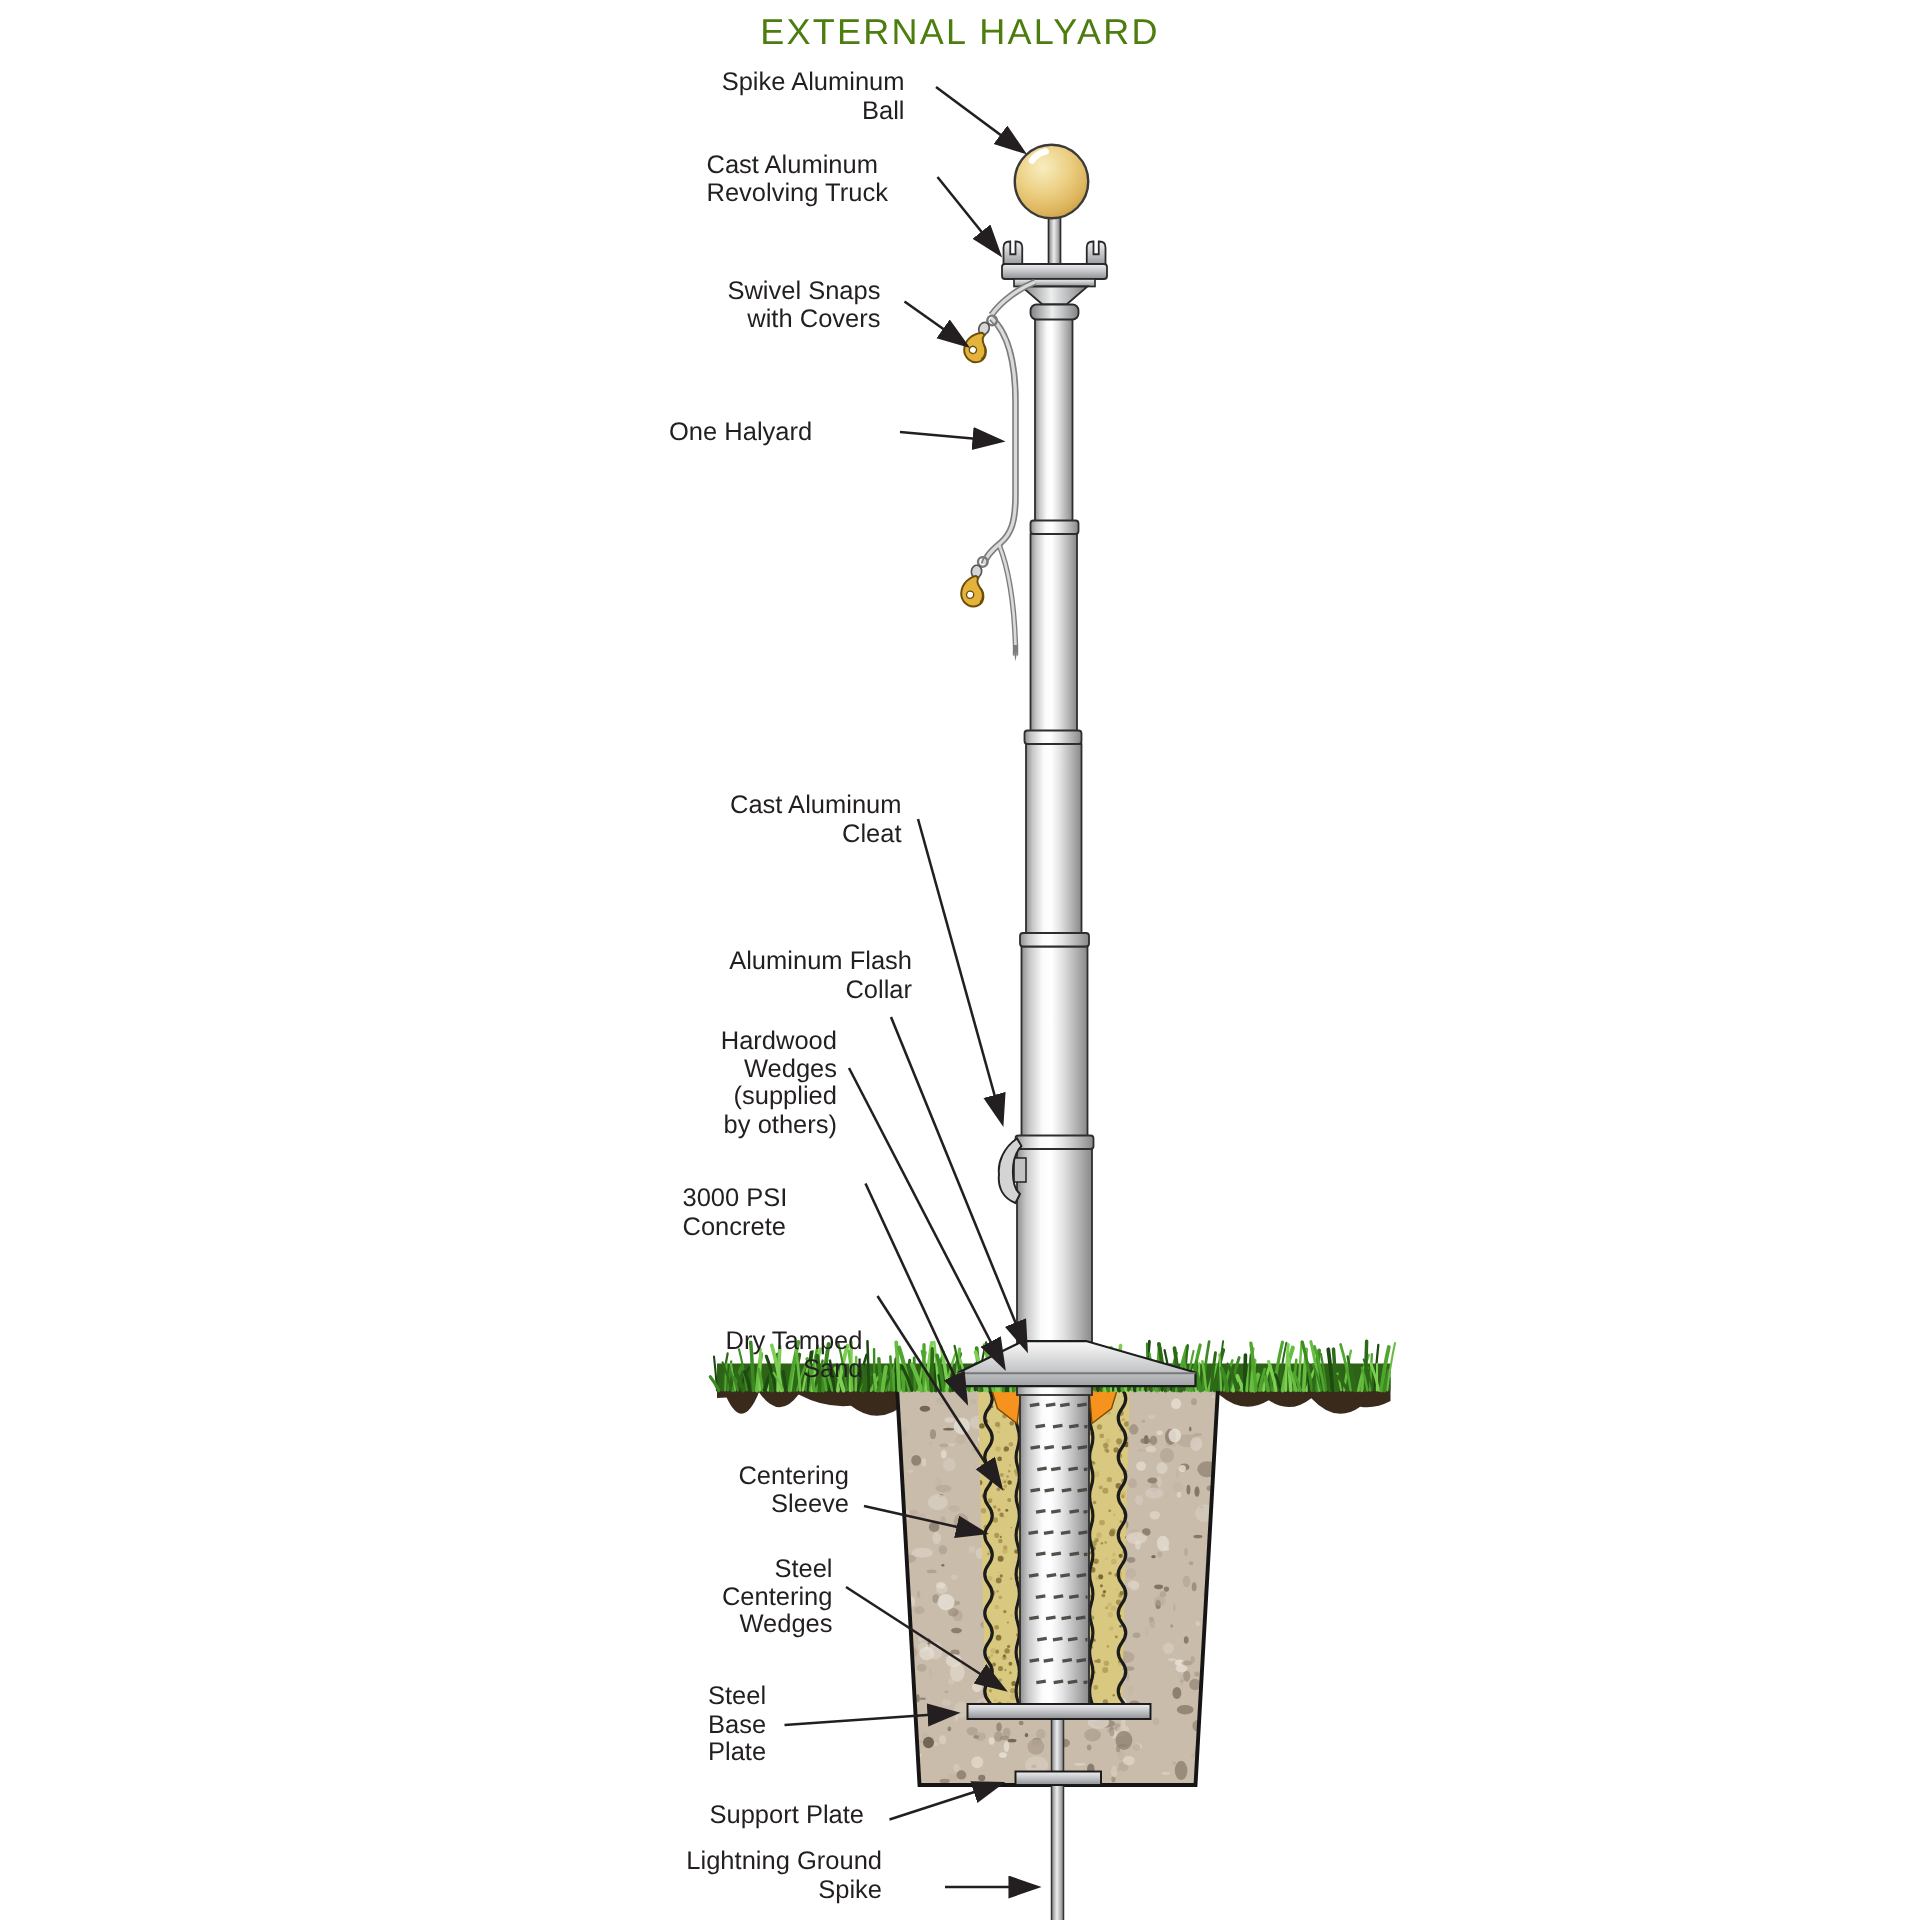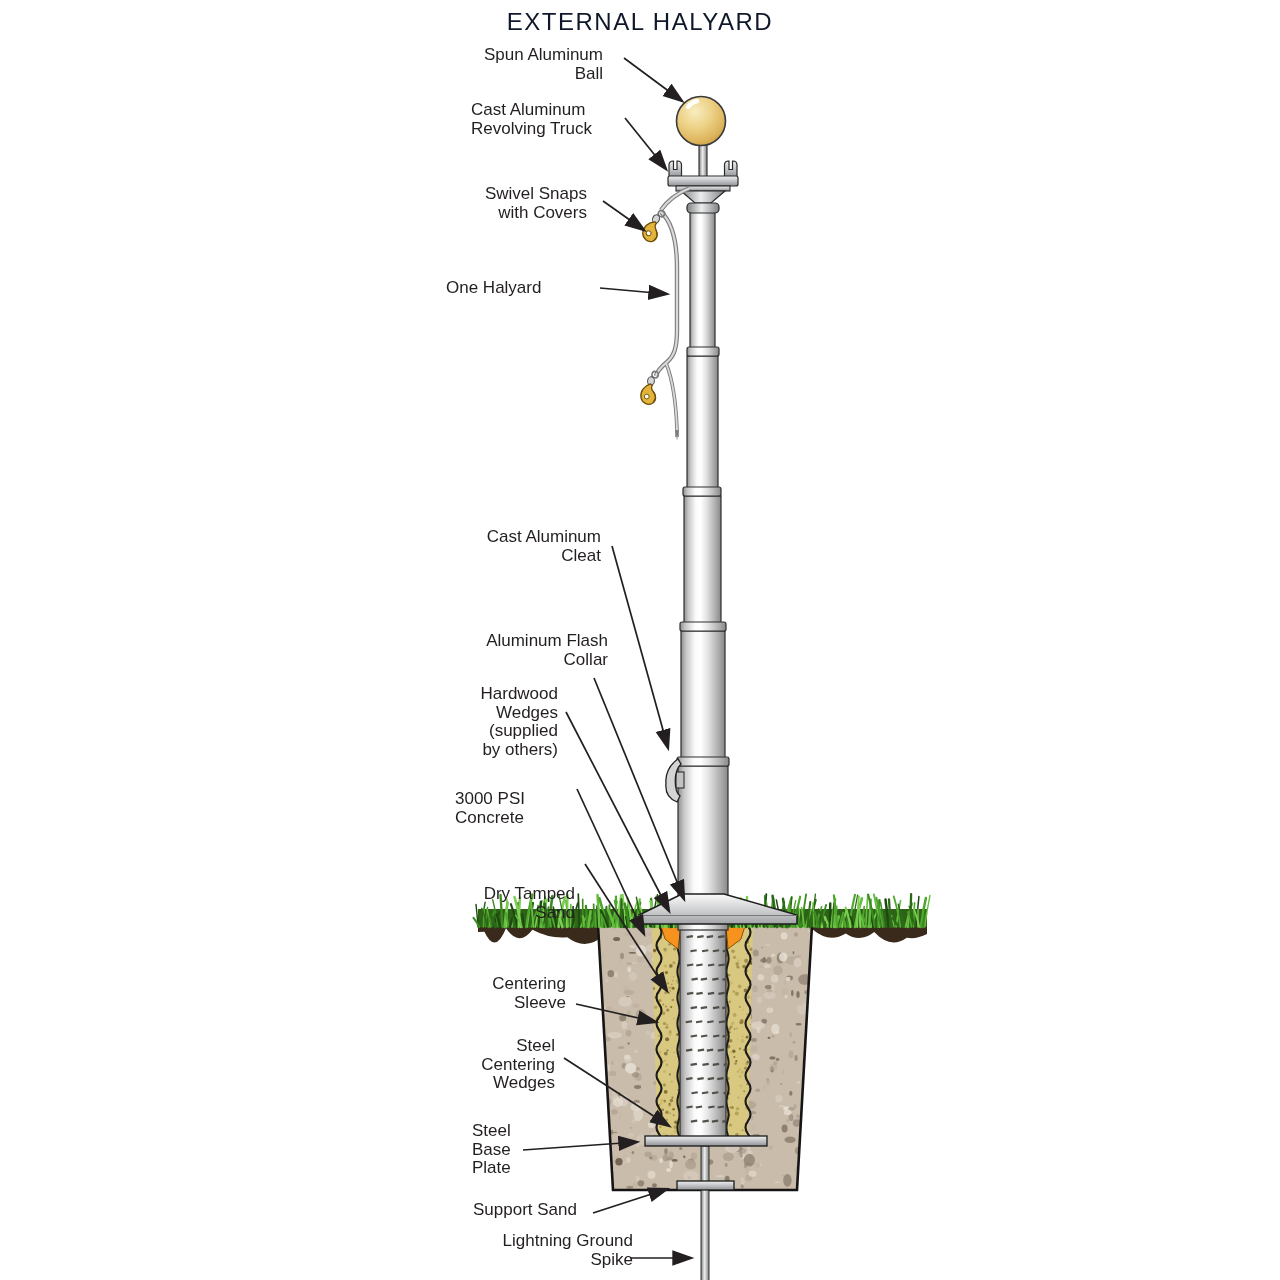--- a/index.html
+++ b/index.html
@@ -1,35 +1,35 @@
 <!DOCTYPE html>
 <html><head>
 <meta charset="utf-8">
 <style>
   html,body{margin:0;padding:0;background:#fff;}
   body{width:1280px;height:1280px;position:relative;font-family:"Liberation Sans",sans-serif;overflow:hidden;}
   #diagram{position:absolute;left:0;top:0;}
   #title{position:absolute;top:8px;left:0;width:100%;text-align:center;
-         font-size:24px;letter-spacing:1.5px;color:#0f172a;}
+         font-size:24px;letter-spacing:1.5px;color:#4d7c0f;}
   .lbl{position:absolute;font-size:17px;line-height:18.5px;color:#231f20;white-space:pre-line;}
   .r{text-align:right;}
   #l-spun{top:46px;right:677px;}
   #l-truck{top:101px;left:471px;}
   #l-swivel{top:185px;right:693px;}
   #l-halyard{top:279px;left:446px;}
   #l-cleat{top:528px;right:679px;}
   #l-collar{top:632px;right:672px;}
   #l-hardwood{top:685px;right:722px;}
   #l-concrete{top:790px;left:455px;}
   #l-sand{top:849px;right:705px;margin-top:36px;}
   #l-sleeve{top:975px;right:714px;}
   #l-centering{top:1037px;right:725px;}
   #l-baseplate{top:1122px;left:472px;}
   #l-support{top:1201px;left:473px;}
-  #l-lightning{top:1232px;right:647px;}
+  #l-lightning{top:1232px;right:692px;}
 </style>
 </head>
 <body>
 
 <svg id="diagram" width="1280" height="1280" viewBox="0 0 1280 1280">
   <defs>
     <linearGradient id="poleGrad" x1="0" y1="0" x2="1" y2="0">
       <stop offset="0" stop-color="#8f8f8f"></stop>
         <stop offset="0.12" stop-color="#c8c8c8"></stop>
       <stop offset="0.32" stop-color="#fbfbfb"></stop>
@@ -1192,21 +1192,21 @@
     <line x1="585" y1="864" x2="667" y2="991" marker-end="url(#ah)"></line>
     <line x1="576" y1="1004" x2="656" y2="1022" marker-end="url(#ah)"></line>
     <line x1="564" y1="1058" x2="669" y2="1126" marker-end="url(#ah)"></line>
     <line x1="523" y1="1150" x2="637" y2="1142" marker-end="url(#ah)"></line>
     <line x1="593" y1="1213" x2="667" y2="1189" marker-end="url(#ah)"></line>
     <line x1="630" y1="1258" x2="691" y2="1258" marker-end="url(#ah)"></line>
   </g>
 </svg>
 
 <div id="title">EXTERNAL HALYARD</div>
-<div class="lbl r" id="l-spun">Spun Aluminum
+<div class="lbl r" id="l-spun">Spike Aluminum
 Ball</div>
 <div class="lbl" id="l-truck">Cast Aluminum
 Revolving Truck</div>
 <div class="lbl r" id="l-swivel">Swivel Snaps
 with Covers</div>
 <div class="lbl" id="l-halyard">One Halyard</div>
 <div class="lbl r" id="l-cleat">Cast Aluminum
 Cleat</div>
 <div class="lbl r" id="l-collar">Aluminum Flash
 Collar</div>
@@ -1219,15 +1219,15 @@
 <div class="lbl r" id="l-sand">Dry Tamped
 Sand</div>
 <div class="lbl r" id="l-sleeve">Centering
 Sleeve</div>
 <div class="lbl r" id="l-centering">Steel
 Centering
 Wedges</div>
 <div class="lbl" id="l-baseplate">Steel
 Base
 Plate</div>
-<div class="lbl" id="l-support">Support Sand</div>
+<div class="lbl" id="l-support">Support Plate</div>
 <div class="lbl r" id="l-lightning">Lightning Ground
 Spike</div>
 
 </body></html>

